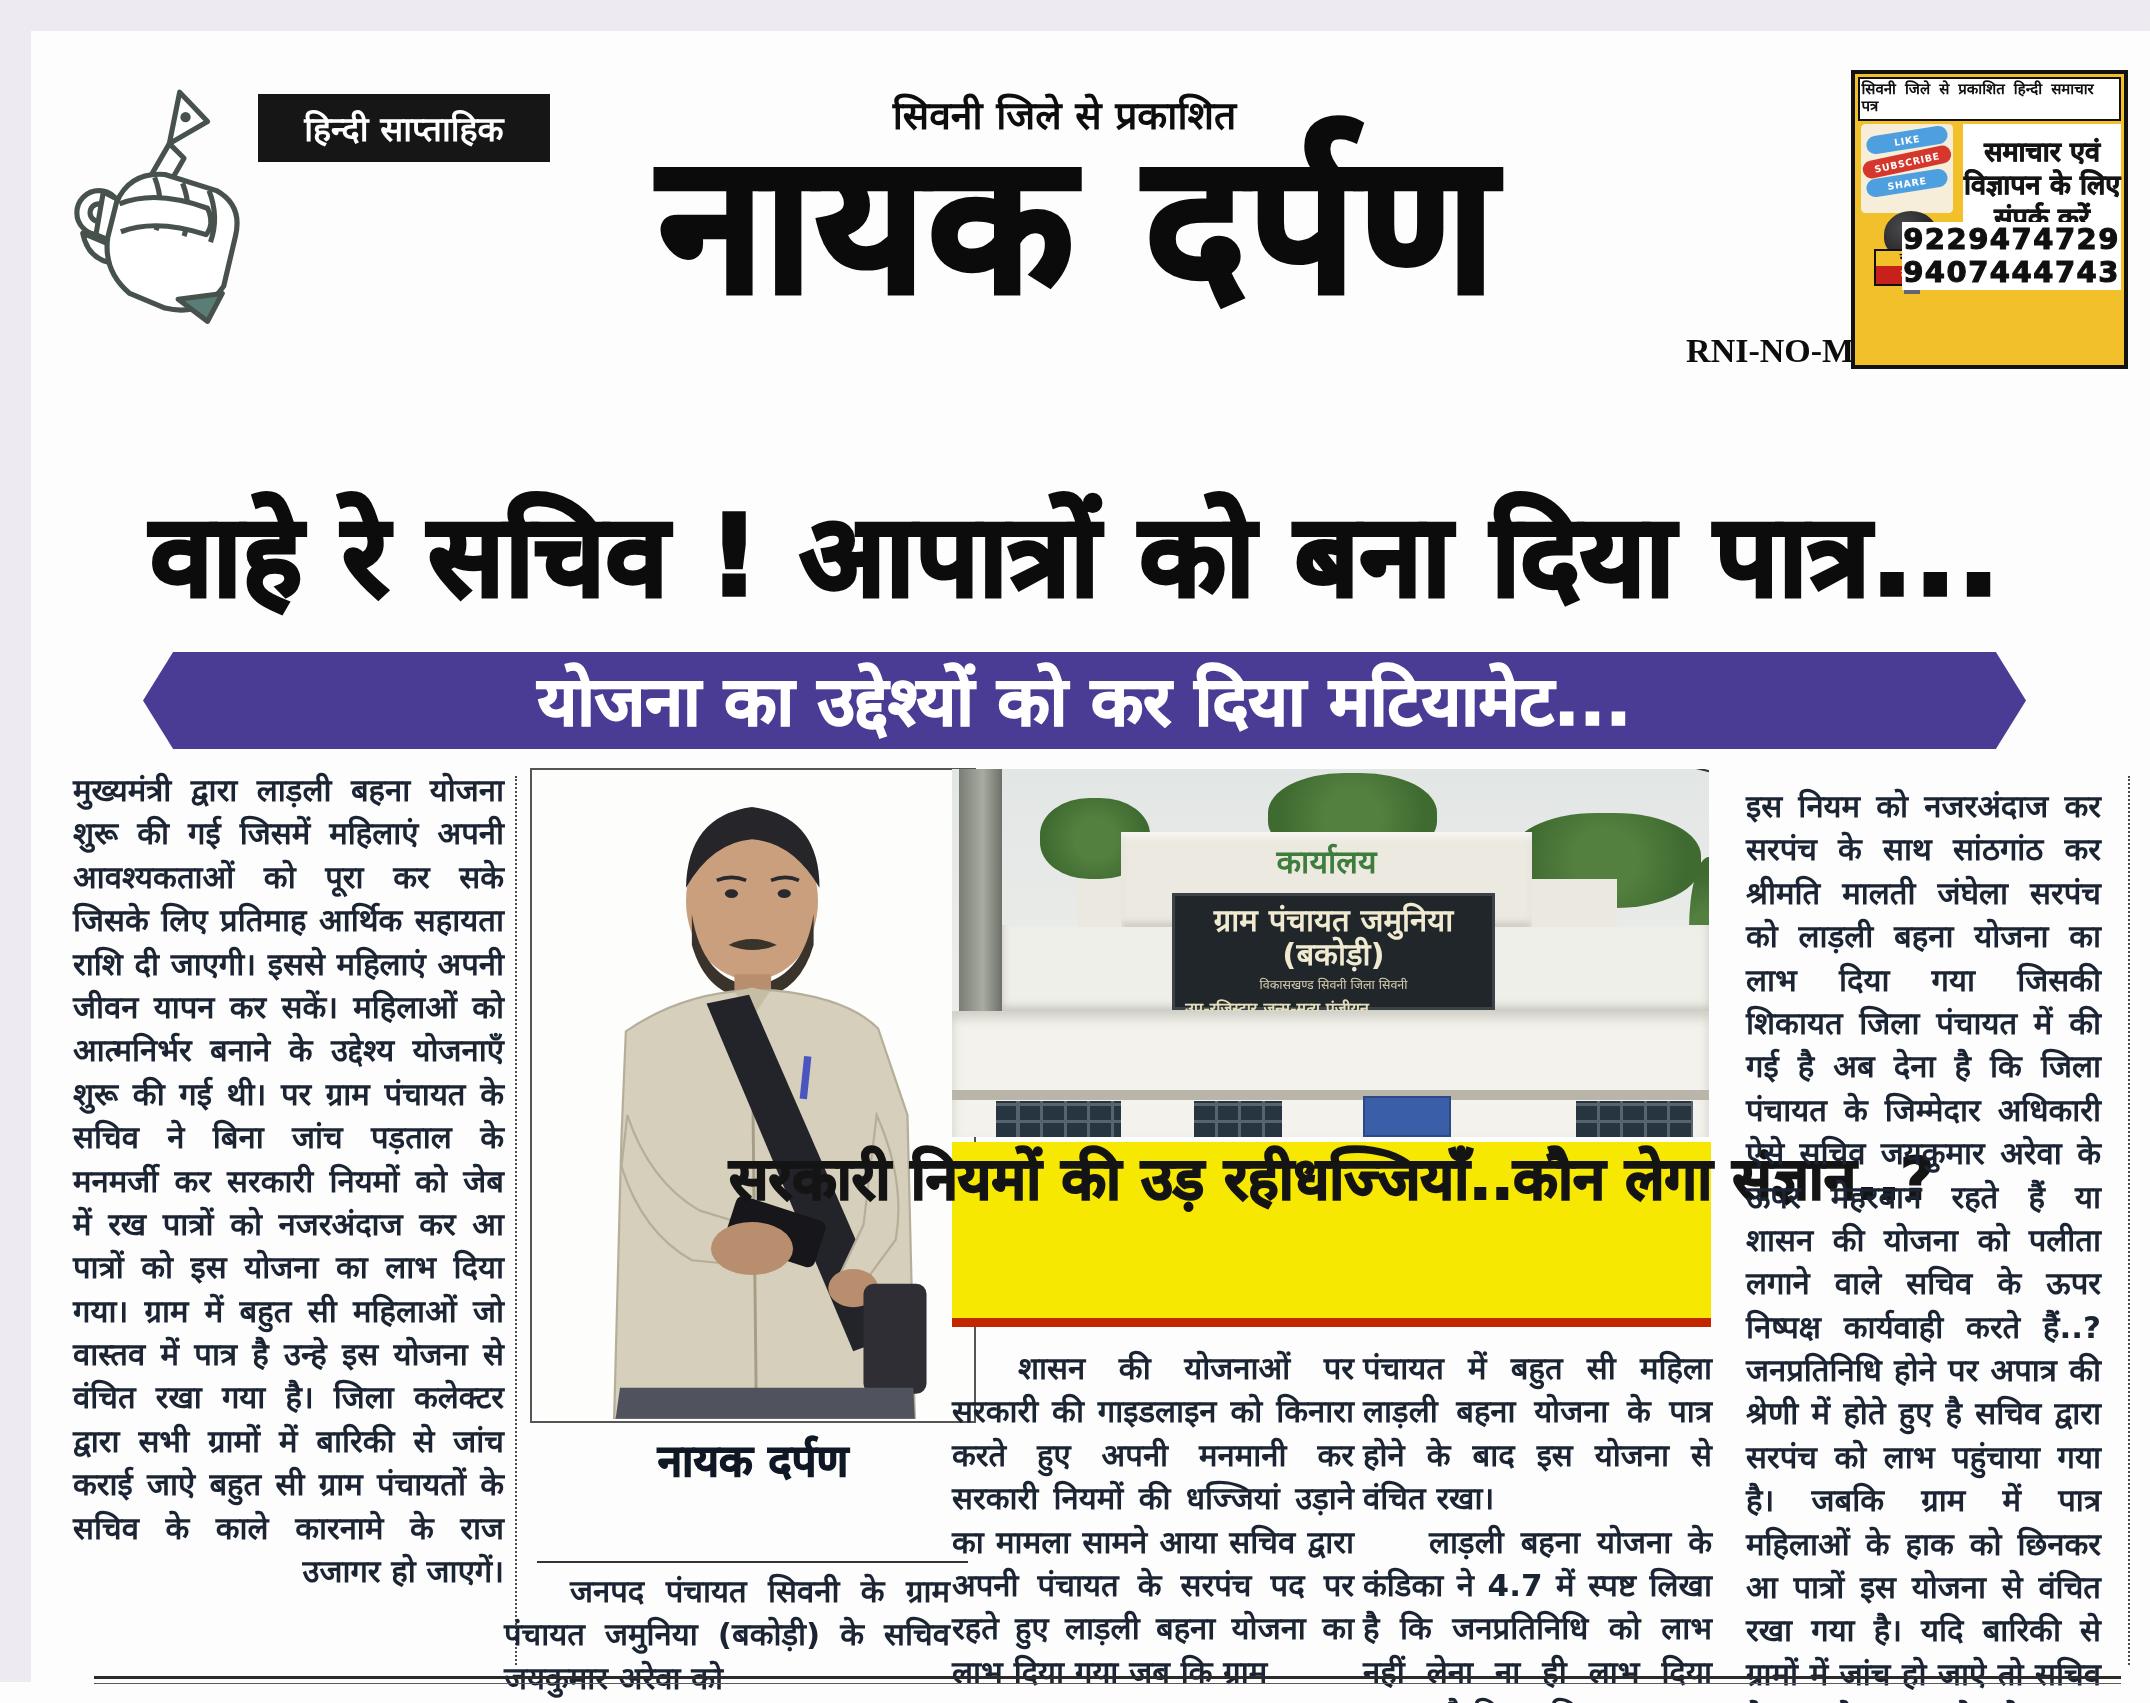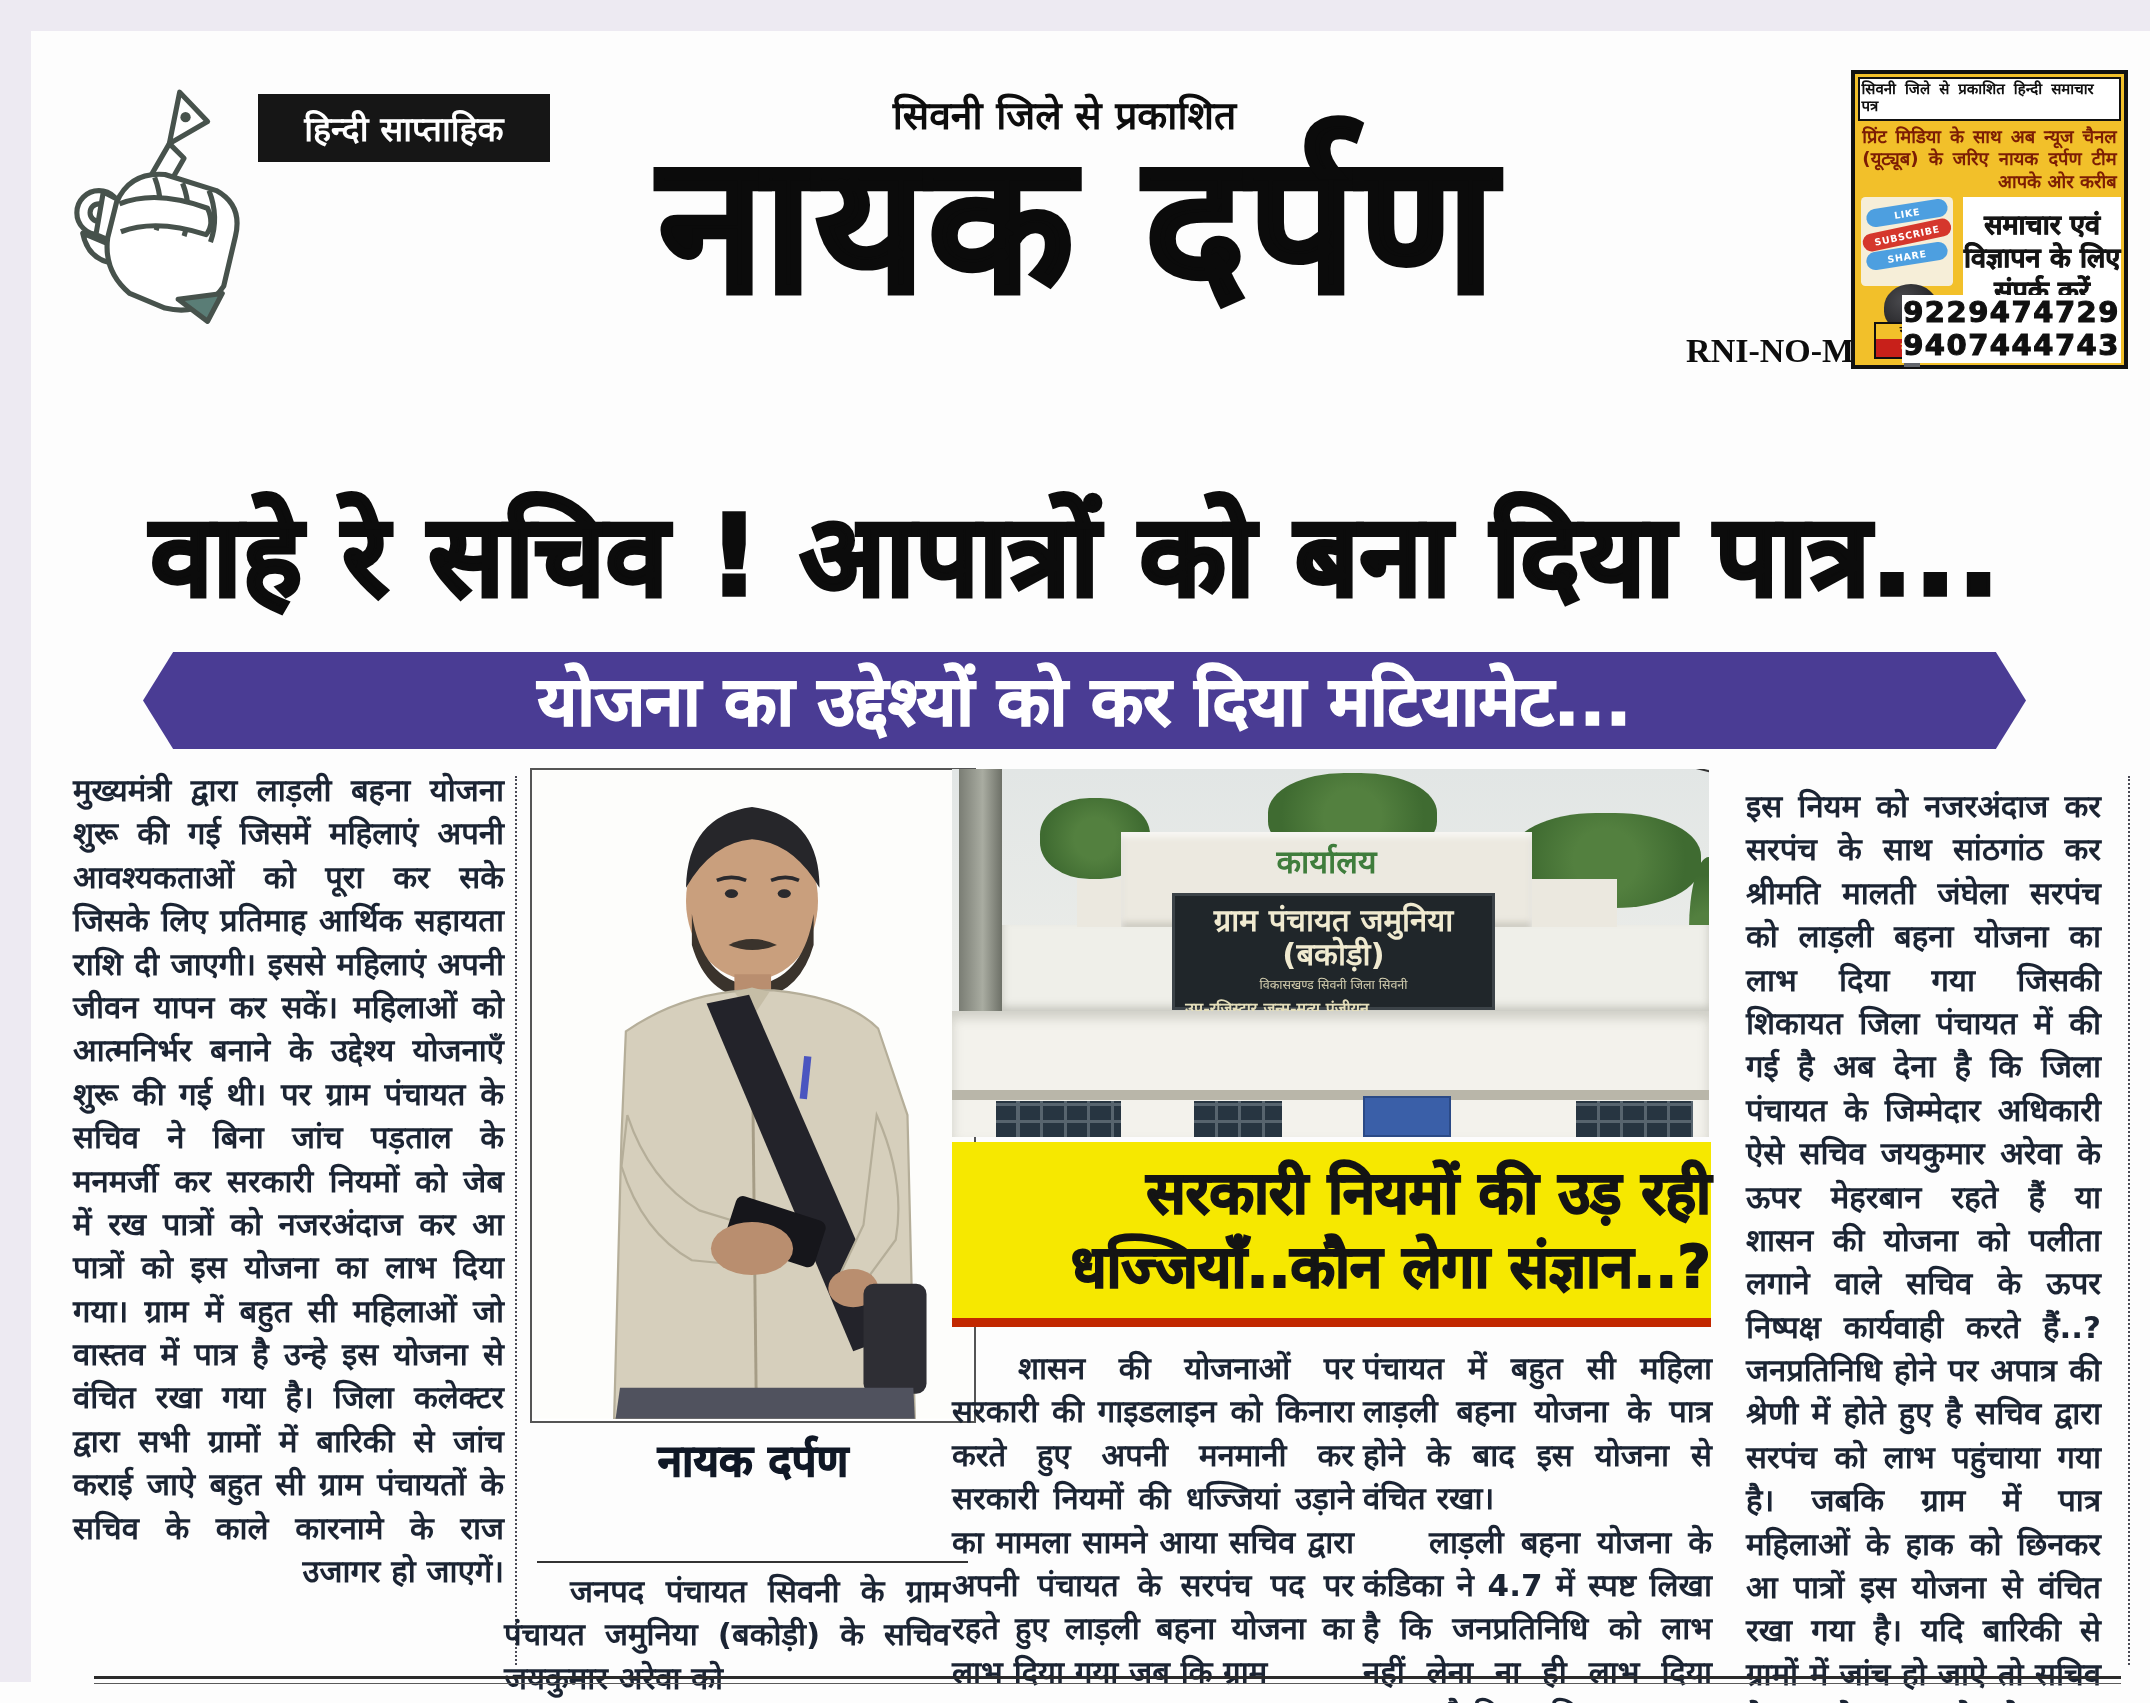--- a/index.html
+++ b/index.html
@@ -80,22 +80,22 @@
   .caption{position:absolute;left:530px;top:1432px;width:446px;text-align:center;
            font-size:44px;font-weight:bold;color:#101826;line-height:1.32;
            -webkit-text-stroke:1.1px #101826;}
   .caption-rule{position:absolute;left:537px;top:1561px;width:431px;border-top:2.9px solid #333;}
   .col2p{position:absolute;left:504px;top:1570px;width:446px;}
   .col2p p{margin:0;text-align:justify;text-indent:66px;}
 
   .photo2{position:absolute;left:952px;top:769px;width:757px;height:368px;overflow:hidden;
           background:linear-gradient(#e2e6e5 0%,#e9ebe8 45%,#efefec 100%);}
   .yellowbox{position:absolute;left:952px;top:1142px;width:759px;height:185px;background:#f6e800;
-             border-bottom:9.5px solid #c22800;box-sizing:border-box;display:flex;flex-direction:column;
-             align-items:flex-end;justify-content:center;}
+             border-bottom:9.5px solid #c22800;box-sizing:border-box;display:flex;flex-direction:row;
+             align-items:flex-start;justify-content:center;}
   .yellowbox span{font-size:58px;font-weight:bold;color:#141414;line-height:1.28;
                   -webkit-text-stroke:1.8px #141414;white-space:nowrap;}
   .col3{position:absolute;left:952px;top:1347px;width:402px;}
   .col3 p{margin:0;text-align:justify;text-indent:66px;}
   .col4{position:absolute;left:1363px;top:1347px;width:349px;}
   .col4 p{margin:0;text-align:justify;}
   .col4 p.ind{text-indent:66px;}
   .col5{position:absolute;left:1730px;top:769px;width:387px;}
   .col5 p{margin:16px;text-align:justify;}
 
@@ -170,21 +170,20 @@
   </div>
   <div class="weekly-box" data-interactable="false">
     <span data-interactable="false">हिन्दी साप्ताहिक</span>
   </div>
   <div class="pub-line" data-interactable="false">सिवनी जिले से प्रकाशित</div>
   <div class="masthead" data-interactable="false">नायक दर्पण</div>
   <div class="rni" data-interactable="false">RNI-NO-MP/HIN/ 2023/88738</div>
 
   <div class="ad-box" data-interactable="false">
     <div class="ad-top" data-interactable="false">सिवनी जिले से प्रकाशित हिन्दी समाचार पत्र</div>
-    <div class="ad-red" data-interactable="false">प्रिंट मिडिया के साथ अब न्यूज चैनल (यूट्यूब) के जरिए नायक दर्पण टीम आपके ओर करीब</div>
     <div class="ad-mid" data-interactable="false">
       <div class="socials" data-interactable="false">
         <div class="pill like" data-interactable="false">LIKE</div>
         <div class="pill subscribe" data-interactable="false">SUBSCRIBE</div>
         <div class="pill share" data-interactable="false">SHARE</div>
       </div>
       <div class="mic" data-interactable="false">
         <div class="mic-head" data-interactable="false"></div>
         <div class="mic-flag" data-interactable="false">
           <span class="f1" data-interactable="false">नायक</span>

